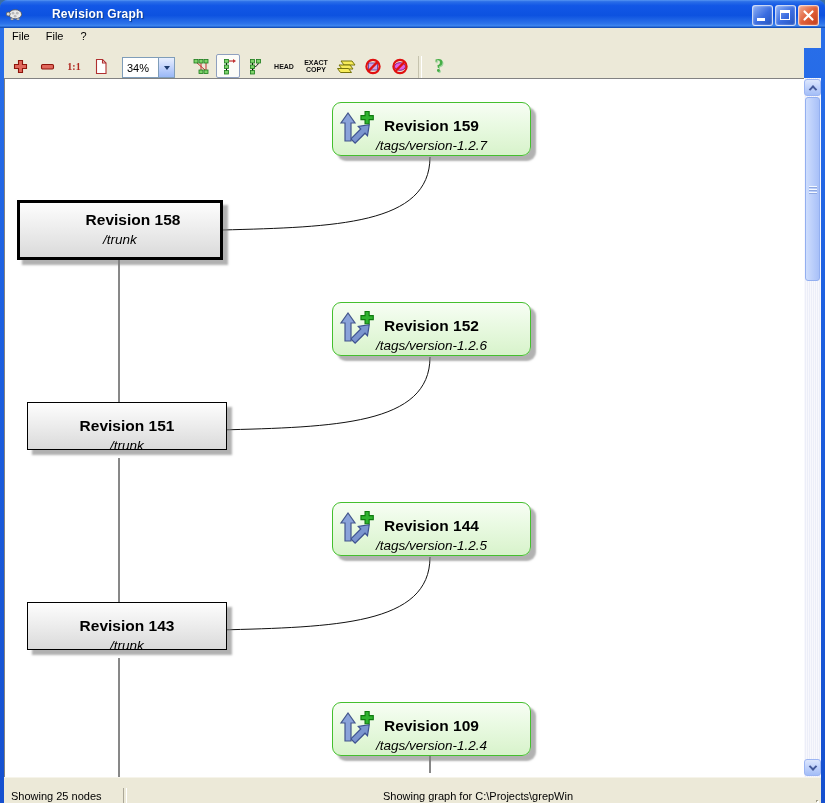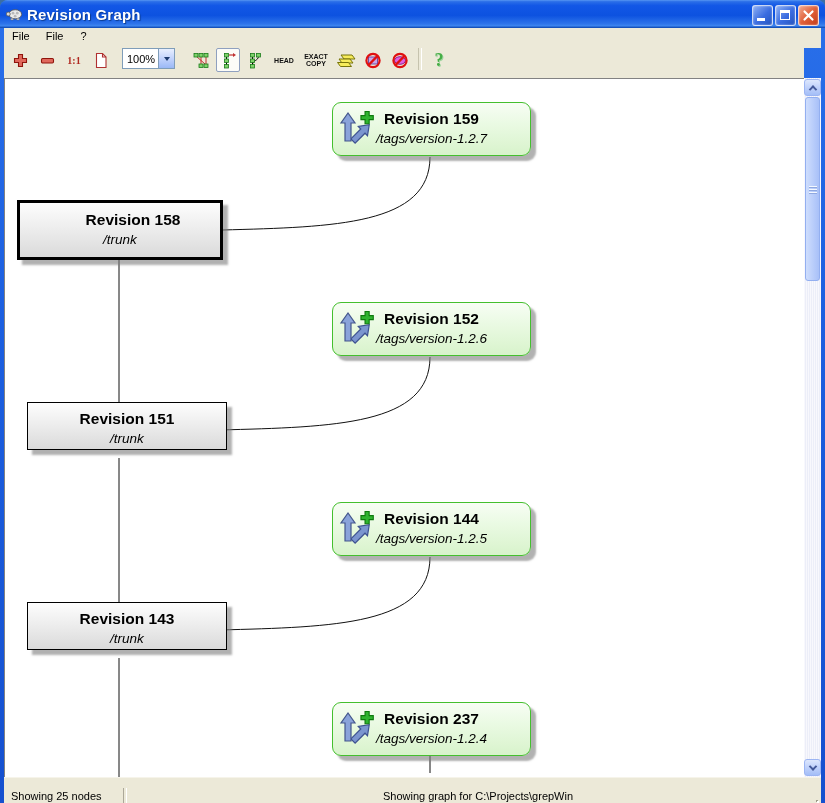--- a/index.html
+++ b/index.html
@@ -4,53 +4,53 @@
 <style>
   html,body{margin:0;padding:0;}
   body{width:825px;height:803px;position:relative;font-family:"Liberation Sans",sans-serif;background:#3a6ea5;overflow:hidden;}
 
   
   .frame{position:absolute;inset:0;background:linear-gradient(180deg,#2a70ea,#1c5fe0 40%,#1550cf);border-radius:8px 8px 0 0;}
   .titlebar{position:absolute;left:0;top:0;right:0;height:28px;border-radius:8px 8px 0 0;
     background:linear-gradient(180deg,#5796f2 0%,#2a6ee8 6%,#1257e6 20%,#0d52e0 55%,#2e74ea 85%,#3d85f0 92%,#0a43ad 100%);
     display:flex;align-items:center;padding-left:6px;box-sizing:border-box;}
   .titlebar .app-icon{width:17px;height:17px;margin-right:4px;flex:0 0 auto;}
-  .title-text{color:#fff;font-weight:bold;font-size:15px;letter-spacing:.2px;text-shadow:1px 1px 1px #0b3a8c;}
+  .title-text{color:#fff;font-weight:bold;font-size:12px;letter-spacing:.2px;text-shadow:1px 1px 1px #0b3a8c;margin-left:25px;}
   .winbtns{position:absolute;right:6px;top:5px;display:flex;gap:2px;}
   .winbtn{width:21px;height:21px;border-radius:3px;border:1px solid rgba(255,255,255,.75);box-sizing:border-box;
     background:linear-gradient(135deg,#8fb0f4,#3a6ce0 55%,#2453bd);position:relative;box-shadow:inset 0 0 2px rgba(255,255,255,.6);}
   .winbtn.close{background:linear-gradient(135deg,#f2a98f,#e0603a 50%,#c33a17);}
   .winbtn .glyph-min{position:absolute;left:4px;bottom:4px;width:8px;height:3px;background:#fff;}
   .winbtn .glyph-max{position:absolute;left:4px;top:4px;width:10px;height:10px;box-sizing:border-box;border:1px solid #fff;border-top-width:3px;}
   .winbtn svg{position:absolute;left:3px;top:3px;}
 
   
   .menubar{position:absolute;left:4px;right:4px;top:28px;height:20px;background:#ece9d8;display:flex;font-size:11px;color:#000;}
   .menu-item{padding:2px 8px;}
   .menubar .mi-help{padding:2px 9px;}
 
   
-  .toolbar{position:absolute;left:4px;right:21px;top:48px;height:30px;background:#ece9d8;display:flex;align-items:flex-start;padding-left:4px;box-sizing:border-box;}
+  .toolbar{position:absolute;left:4px;right:21px;top:48px;height:30px;background:#ece9d8;display:flex;align-items:flex-end;padding-left:4px;box-sizing:border-box;}
   .tb-btn{width:24px;height:24px;display:flex;align-items:center;justify-content:center;margin-right:3px;border:1px solid transparent;box-sizing:border-box;flex:0 0 auto;}
   .tb-btn.pressed{background:#fcfcf8;border:1px solid #8fa0bf;border-radius:2px;}
   .tb-text{font-weight:bold;color:#b02820;font-size:10px;font-family:"Liberation Serif",serif;}
   .tb-label{font-weight:bold;color:#111;font-size:7px;line-height:7px;text-align:center;letter-spacing:0px;font-family:"Liberation Sans",sans-serif;}
   .tb-help{font-size:18px;font-weight:bold;color:#46ae46;text-shadow:1px 1px 0 #9ed49e;font-family:"Liberation Serif",serif;}
   .tb-sep{width:2px;height:22px;border-left:1px solid #c6c3ae;border-right:1px solid #ffffff;margin:0 5px 0 3px;flex:0 0 auto;}
   .zoom-combo{width:53px;height:21px;border:1px solid #7f9db9;background:#fff;display:flex;align-items:center;margin:0 14px 0 6px;box-sizing:border-box;flex:0 0 auto;}
   .zoom-combo .val{flex:1;font-size:11px;padding-left:4px;color:#000;}
   .combo-btn{width:16px;height:100%;background:linear-gradient(180deg,#e8effe,#c2d3fc 50%,#9ab8f6);border-left:1px solid #7f9db9;display:flex;align-items:center;justify-content:center;box-sizing:border-box;}
   .combo-btn .tri{width:0;height:0;border-left:3.5px solid transparent;border-right:3.5px solid transparent;border-top:4px solid #1c3a6e;}
 
   
   .canvas{position:absolute;left:4px;top:78px;width:800px;height:699px;background:#fff;border-top:1px solid #828282;border-left:1px solid #828282;box-sizing:border-box;overflow:hidden;}
   .edges{position:absolute;left:0;top:0;}
 
   .node{position:absolute;box-sizing:border-box;text-align:center;cursor:default;}
-  .node .node-title{font-size:15.5px;font-weight:bold;color:#000;margin-top:7px;}
+  .node .node-title{font-size:15.5px;font-weight:bold;color:#000;margin-top:14px;}
   .node .node-path{font-size:13.5px;font-style:italic;color:#000;margin-top:3px;}
   .node.tag{left:327px;width:199px;height:54px;border:1.5px solid #44bf2e;border-radius:9px;
     background:linear-gradient(180deg,#f7fdf4 0%,#eafae3 40%,#d8f3cb 100%);
     box-shadow:5px 5px 2px rgba(125,125,125,.6);}
   .node.trunk{left:22px;width:200px;height:48px;border:1px solid #000;
     background:linear-gradient(180deg,#fdfdfd 0%,#ececec 50%,#dadada 100%);
     box-shadow:5px 5px 2px rgba(125,125,125,.6);}
   .node.selected{left:12px;width:206px;height:60px;border:3px solid #000;}
   .node.selected .node-title{margin-top:8px;padding-left:26px;}
   .node-icon{position:absolute;left:5px;top:6px;width:36px;height:38px;}
@@ -130,21 +130,21 @@
     <div class="tb-btn">
       <span class="tb-text">1:1</span>
     </div>
     <div class="tb-btn">
       <svg width="16" height="17" viewBox="0 0 16 17">
         <path d="M3.5 1.5 h6 l3.5 3.5 v10.5 h-9.5 Z" fill="#fff" stroke="#b03030" stroke-width="1.1"></path>
         <path d="M9.5 1.5 v3.5 h3.5" fill="none" stroke="#b03030" stroke-width="1.1"></path>
       </svg>
     </div>
     <div class="zoom-combo">
-      <span class="val">100%</span>
+      <span class="val">34%</span>
       <span class="combo-btn">
           <span class="tri"></span>
         </span>
     </div>
 
     <div class="tb-btn">
       <svg width="17" height="17" viewBox="0 0 17 17">
         <path d="M3 4 L12 12 M8 4 V12 M13 4 V12" stroke="#c03030" stroke-width="1" fill="none"></path>
         <g fill="#7ed26a" stroke="#1a7a1a" stroke-width="0.8">
           <rect x="1" y="1.5" width="4" height="3.5"></rect>
@@ -291,21 +291,21 @@
     <div class="node tag" style="top:623px;">
       <span class="node-icon">
         <svg width="36" height="38" viewBox="0 0 36 38">
           <g transform="translate(15,32) rotate(45)">
             <path d="M-3 0 L-3 -14 L-6.5 -14 L0 -23 L6.5 -14 L3 -14 L3 0 Z" fill="#7b95cf" stroke="#3d5190" stroke-width="1.2"></path>
           </g>
           <path d="M7 32 L7 14 L3 14 L10 4 L17 14 L13 14 L13 32 Z" fill="#8aa3da" stroke="#44568c" stroke-width="1.2"></path>
           <path d="M27 3 h5 v5 h5 v5 h-5 v5 h-5 v-5 h-5 v-5 h5 Z" transform="scale(0.82) translate(6,0)" fill="#2fb42f" stroke="#0e7a0e" stroke-width="1.4"></path>
         </svg>
       </span>
-      <div class="node-title">Revision 237</div>
+      <div class="node-title">Revision 109</div>
       <div class="node-path">/tags/version-1.2.4</div>
     </div>
   </div>
 
   <div class="vscroll">
     <div class="sb-btn sb-up">
         <span class="chev up"></span>
       </div>
     <div class="sb-thumb">
         <span class="sb-grip"></span>

